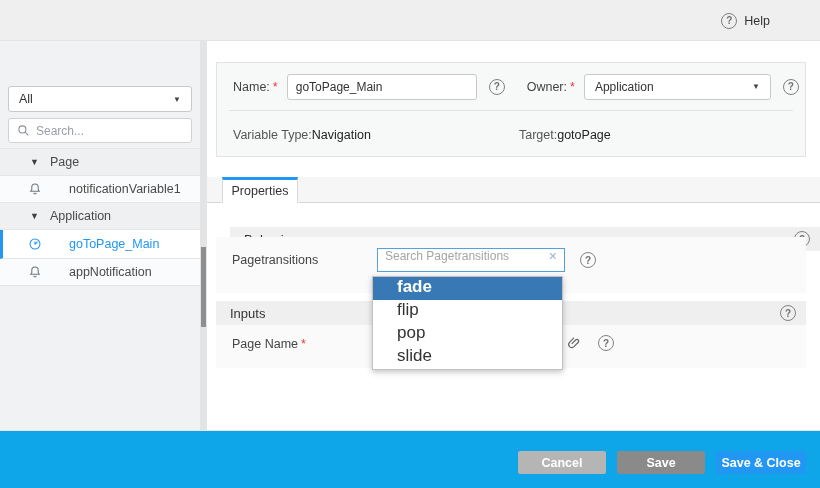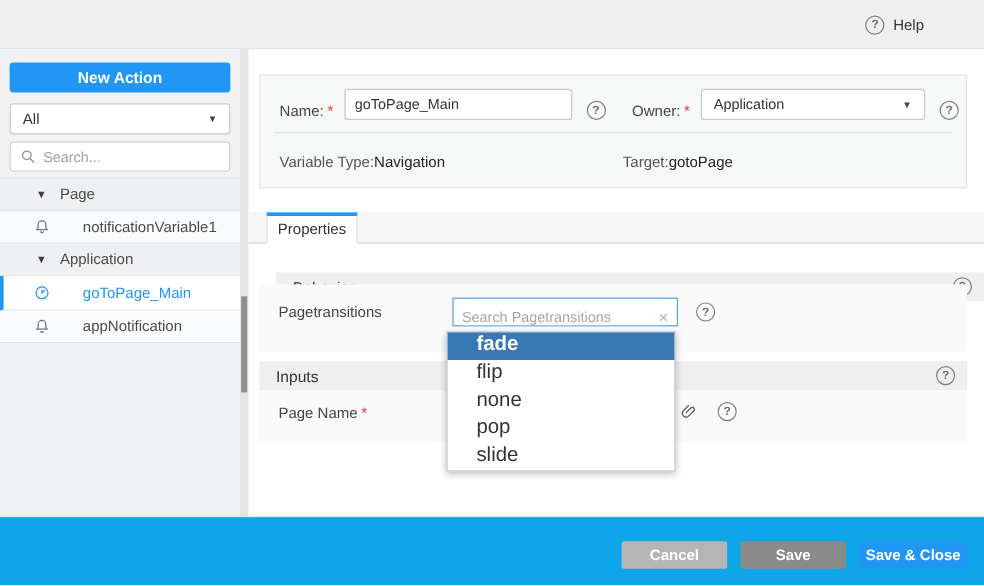--- a/index.html
+++ b/index.html
@@ -34,21 +34,21 @@
   .tree-item { padding-left:28px; gap:27px; background:#fafbfc; }
   .tree-item.selected { background:#fff; border-left:3px solid #2196f3; padding-left:25px; color:#2196f3; height:29px; }
   .tri { font-size:9px; color:#3d3d3d; }
   .tree-ico { display:flex; align-items:center; }
 
   .vscroll-track { position:absolute; left:200px; top:41px; width:7px; height:389px; background:#e4e4e4; cursor:pointer; }
   .vscroll-thumb { position:absolute; left:1px; top:206px; width:5px; height:80px; background:#8f8f8f; cursor:grab; }
 
   
   .form-box { position:absolute; left:216px; top:62px; width:590px; height:95px; background:#f7f8f8; border:1px solid #e3e3e3; }
-  .form-row1 { position:absolute; left:16px; top:10px; height:27px; display:flex; align-items:flex-end; }
+  .form-row1 { position:absolute; left:16px; top:10px; height:27px; display:flex; align-items:center; }
   .fld-label { font-size:12.5px; color:#444; }
   .req { color:#e53935; margin-left:3px; font-size:12.5px; }
   .name-input { width:190px; height:26px; margin-left:9px; border:1px solid #c9c9c9; border-radius:3px; background:#fff;
                 font-size:12px; color:#333; padding:0 8px; outline:none; font-family:inherit; }
   .inline-help { margin-left:12px; cursor:pointer; }
   .owner-label { margin-left:22px; }
   .owner-select { margin-left:9px; width:187px; height:26px; background:#fff; border:1px solid #c9c9c9; border-radius:3px;
                   font-size:12px; color:#333; padding:0 10px; display:flex; align-items:center; justify-content:space-between; cursor:pointer; }
   .form-divider { position:absolute; left:12px; right:12px; top:47px; border-top:1px solid #e2e2e2; }
   .form-row2 { position:absolute; left:16px; top:58px; height:28px; display:flex; align-items:center; }
@@ -66,21 +66,21 @@
   .section-bar { position:absolute; left:216px; width:590px; height:24px; background:#efefef; display:flex; align-items:center;
                  justify-content:space-between; padding:0 10px 0 14px; font-size:13px; color:#333; }
   .bar-behavior { top:227px;margin-left:14px; }
   .bar-inputs { top:301px; }
   .section-panel { position:absolute; left:216px; width:590px; background:#fafafa; }
   .panel-behavior { top:237px; height:56px; }
   .panel-inputs { top:325px; height:43px; }
 
   .pt-label { position:absolute; left:232px; top:253px; font-size:12.5px; color:#444; }
   .pt-search { position:absolute; left:377px; top:248px; width:188px; height:24px; border:1px solid #55a0e0; background:#fff;
-               display:flex; align-items:flex-end; padding:0 7px; }
+               display:flex; align-items:flex-start; padding:0 7px; }
   .pt-search input { border:none; outline:none; flex:1; min-width:0; font-size:12px; color:#333; font-family:inherit; }
   .pt-search input::placeholder { color:#a5a5a5; }
   .clear-x { color:#9fb3c8; font-size:14px; line-height:1; cursor:pointer; }
   .pt-help { position:absolute; left:580px; top:252px; cursor:pointer; }
 
   .dropdown { position:absolute; left:372px; top:276px; width:191px; background:#fff; border:1px solid #c2c2c2;
               box-shadow:0 2px 6px rgba(0,0,0,0.25); z-index:10; }
   .dd-item { height:23px; line-height:19.6px; padding-left:24px; font-size:17px; color:#333; cursor:pointer; }
   .dd-item.selected { background:#3878b4; color:#fff; font-weight:bold; }
 
@@ -102,21 +102,20 @@
 <div class="app">
 
   <div class="topbar">
     <div class="help-top">
       <span class="help-circle">?</span>
       <span class="help-top-label">Help</span>
     </div>
   </div>
 
   <div class="sidebar">
-    <button class="btn-new">New Action</button>
 
     <div class="filter-select">
       <span>All</span>
       <span class="caret">▼</span>
     </div>
 
     <div class="search-box">
       <span class="tree-ico">
         <svg width="13" height="13" viewBox="0 0 24 24">
             <circle cx="10" cy="10" r="6.5" fill="none" stroke="#8a9097" stroke-width="2"></circle>
@@ -222,21 +221,20 @@
   <span class="link-btn">
     <svg width="16" height="16" viewBox="0 0 24 24">
         <path d="M9 14.5 L14.5 9 a2.6 2.6 0 0 1 3.7 3.7 L11.8 19 a4.6 4.6 0 0 1 -6.5 -6.5 L11.5 6.3" fill="none" stroke="#666" stroke-width="1.8" stroke-linecap="round"></path>
       </svg>
   </span>
   <span class="help-circle pn-help">?</span>
 
   <div class="dropdown">
     <div class="dd-item selected">fade</div>
     <div class="dd-item">flip</div>
-    <div class="dd-item">none</div>
     <div class="dd-item">pop</div>
     <div class="dd-item">slide</div>
   </div>
 
   <div class="footer">
     <button class="fbtn btn-cancel">Cancel</button>
     <button class="fbtn btn-save">Save</button>
     <button class="fbtn btn-saveclose">Save &amp; Close</button>
   </div>
 

